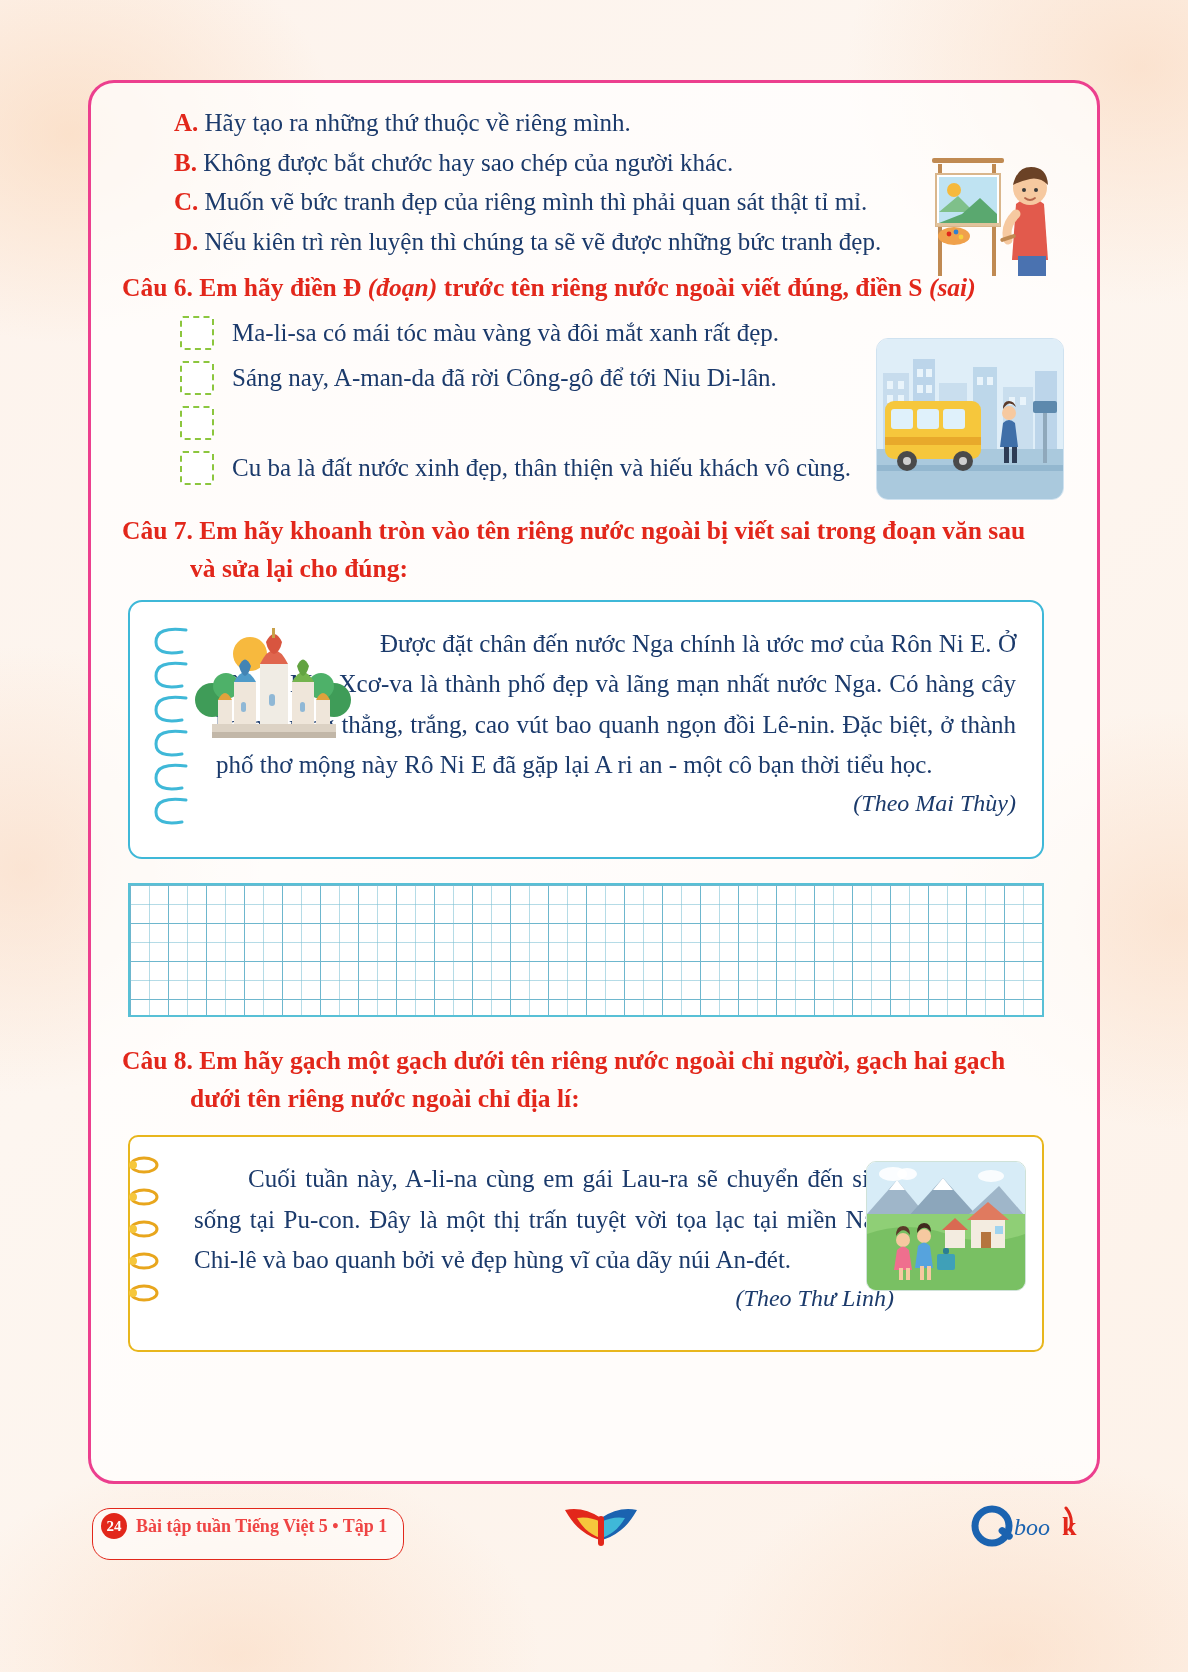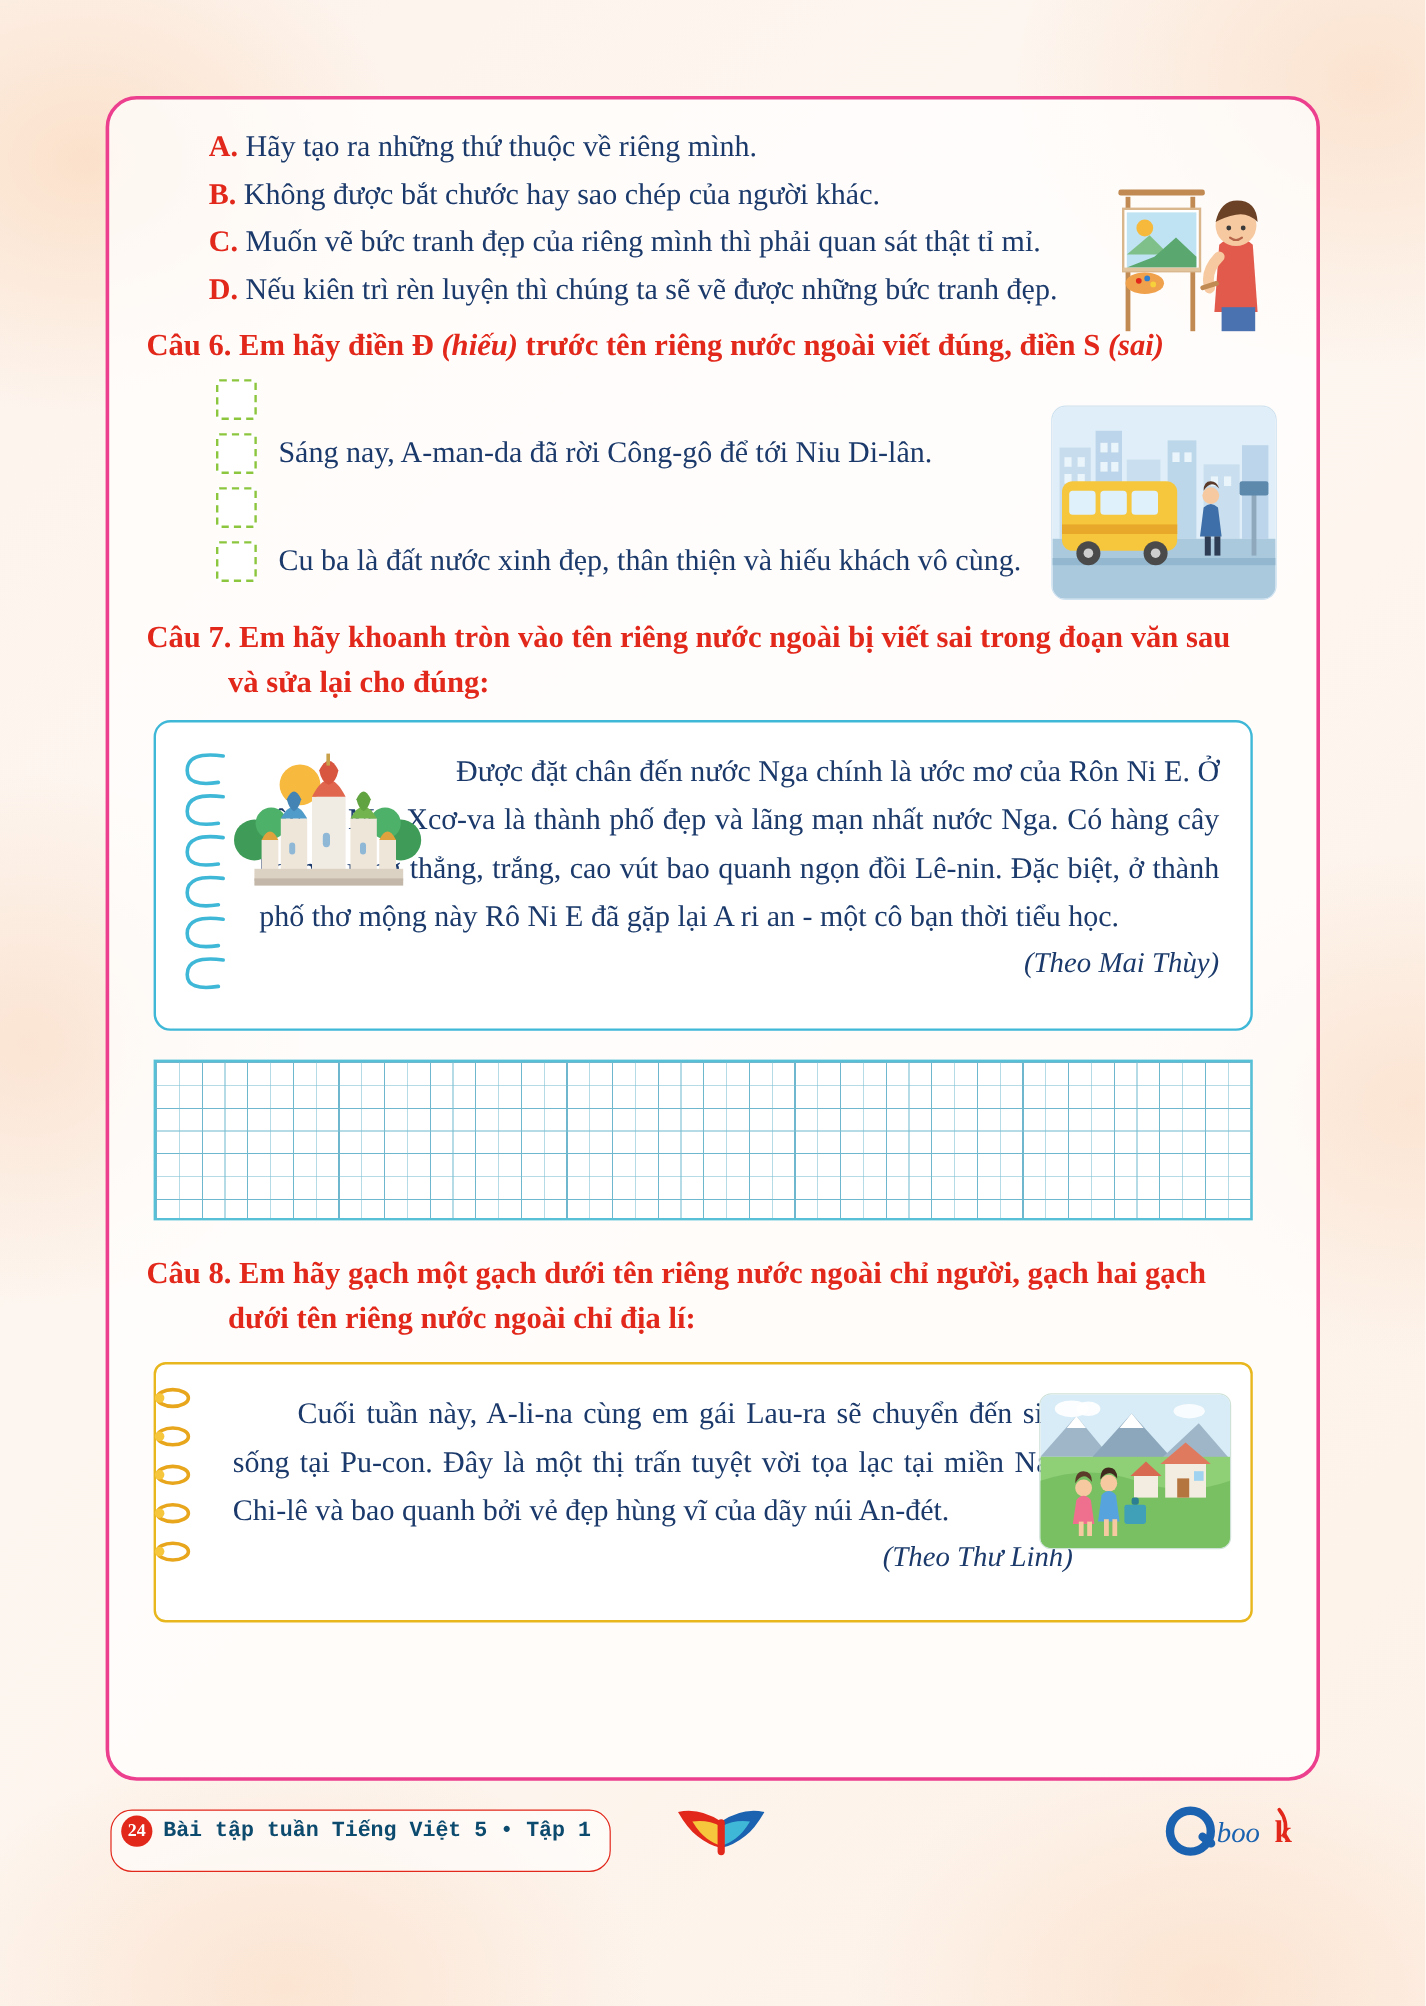--- a/index.html
+++ b/index.html
@@ -239,24 +239,24 @@
     background: #e2271b;
     color: #fff;
     font-size: 15px;
     font-weight: bold;
     display: flex;
     align-items: center;
     justify-content: center;
     margin-right: 9px;
   }
   .foot-text {
-    color: #0c4a6e;
+    color: #ef4444;
     font-weight: bold;
     font-size: 18px;
-    font-family: Liberation Mono, monospace;
+    font-family: Liberation Serif, serif;
   }
   .foot-logo-mid {
     position: absolute;
     left: 470px;
     top: 2px;
     width: 86px;
     height: 50px;
   }
   .foot-logo-right {
     position: absolute;
@@ -320,26 +320,27 @@
       <circle cx="118" cy="38" r="2" fill="#3a3a3a"></circle>
       <path d="M107 46 q5 4 10 0" stroke="#b5654a" stroke-width="1.8" fill="none" stroke-linecap="round"></path>
       <path d="M98 62 q-12 12 -8 26" stroke="#f6c9a0" stroke-width="9" fill="none" stroke-linecap="round"></path>
       <rect x="82" y="84" width="16" height="4" rx="2" fill="#c08a52" transform="rotate(-18 90 86)"></rect>
     </svg>
   </section>
 
   <section class="q6">
     <p class="qline">
       <span class="qnum">Câu 6.</span>
-      <span>Em hãy điền Đ </span><span class="ital">(hiếu)</span><span> trước tên riêng nước ngoài viết đúng, điền S </span><span class="ital">(sai)</span>
+      <span>Em hãy điền Đ </span><span class="ital">(đoạn)</span><span> trước tên riêng nước ngoài viết đúng, điền S </span><span class="ital">(sai)</span>
     </p>
 
     <div class="cb-list">
       <div class="cb-row">
         <span class="cb-box"></span>
+        <span class="cb-text">Ma-li-sa có mái tóc màu vàng và đôi mắt xanh rất đẹp.</span>
       </div>
       <div class="cb-row">
         <span class="cb-box"></span>
         <span class="cb-text">Sáng nay, A-man-da đã rời Công-gô để tới Niu Di-lân.</span>
       </div>
       <div class="cb-row">
         <span class="cb-box"></span>
       </div>
       <div class="cb-row">
         <span class="cb-box"></span>

